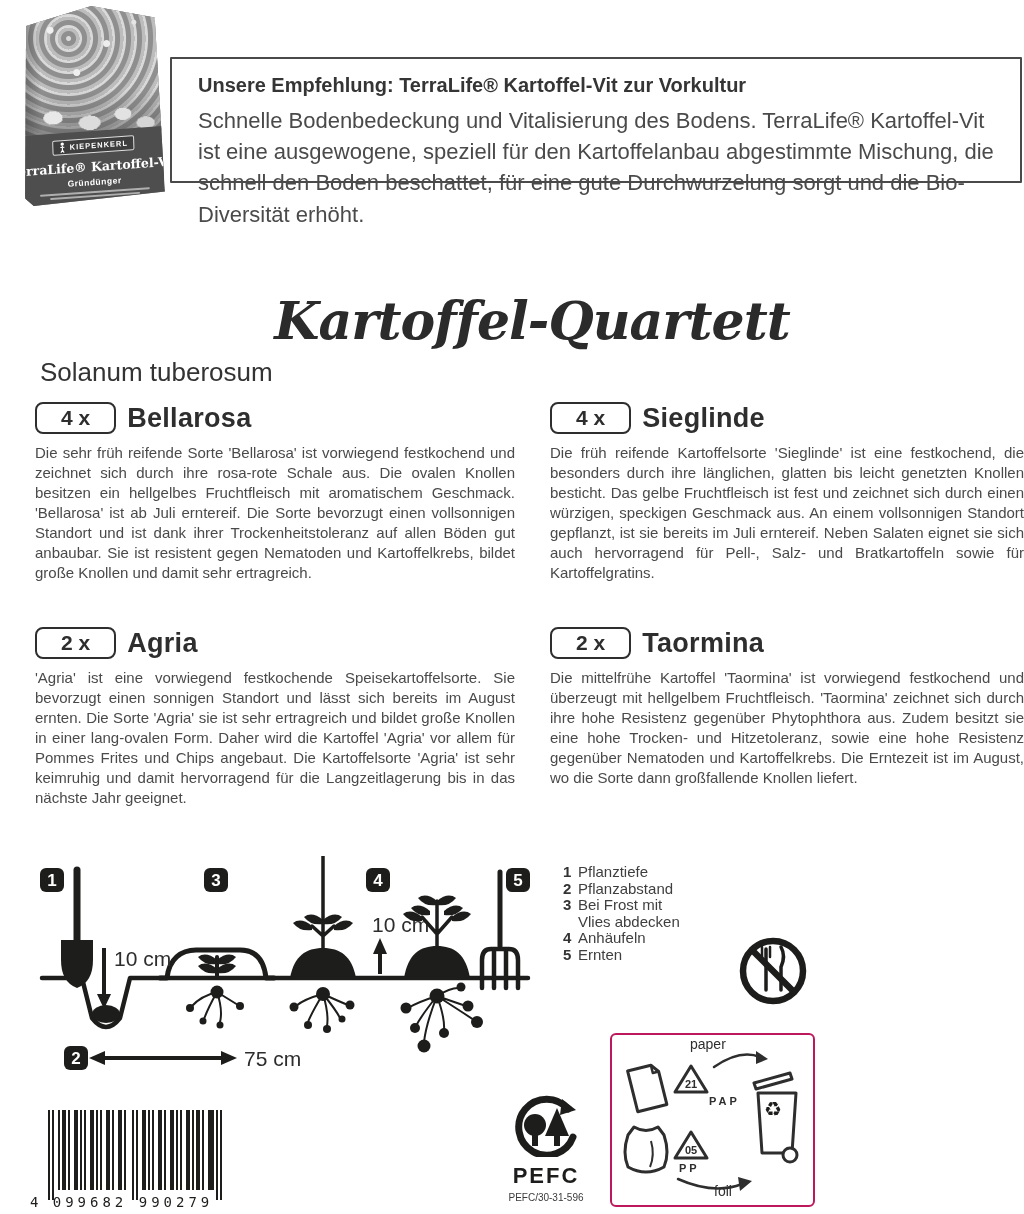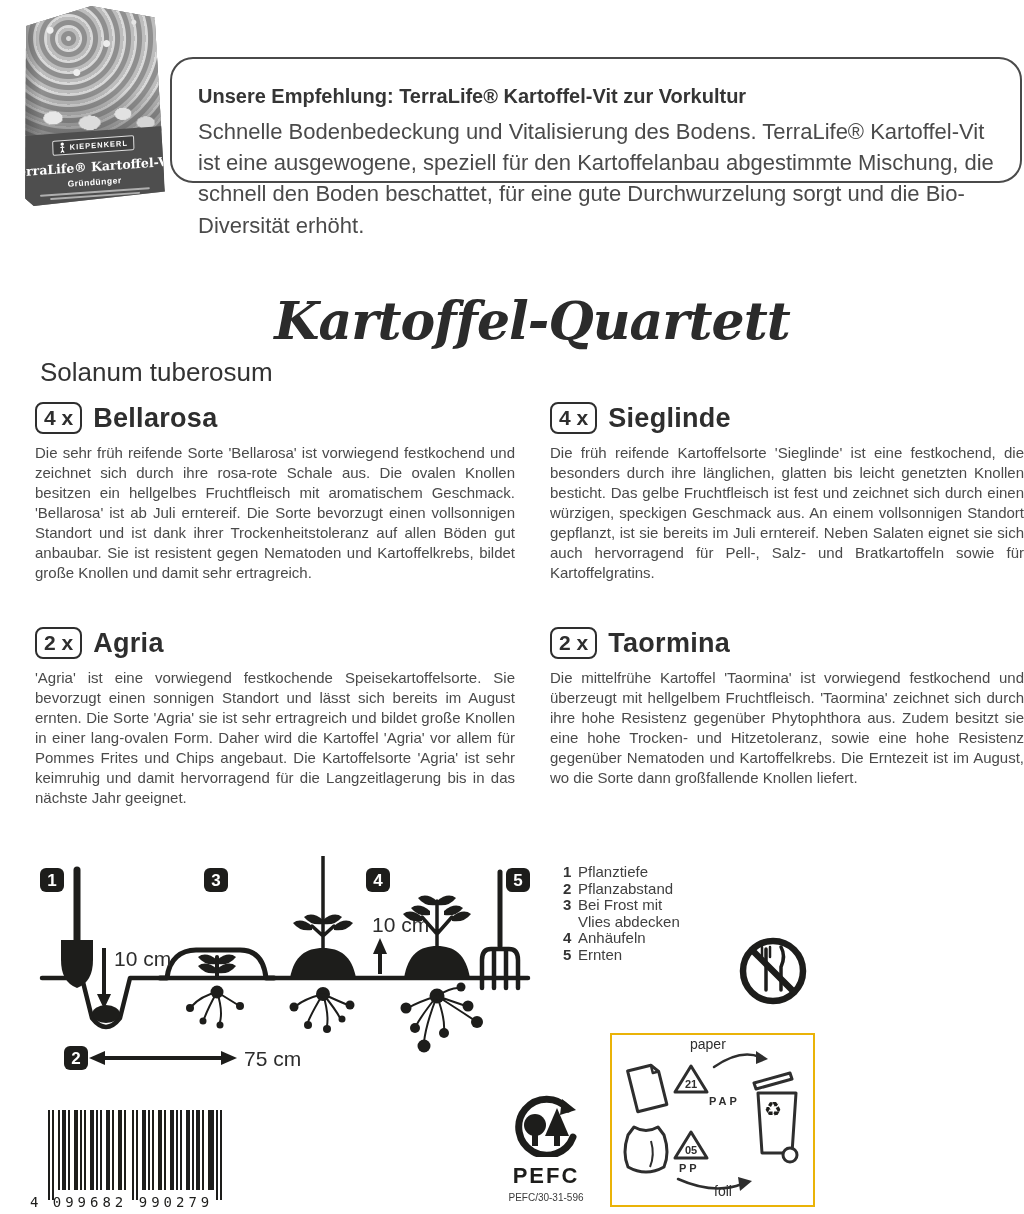--- a/index.html
+++ b/index.html
@@ -1,22 +1,22 @@
 <!DOCTYPE html>
 <html><head>
 <meta charset="utf-8">
 <style>
   html,body{margin:0;padding:0;background:#fff;}
   .page{position:relative;width:1024px;height:1214px;background:#fff;overflow:hidden;
         font-family:"Liberation Sans",sans-serif;color:#3f3f3f;}
 
   
   .reco-box{position:absolute;left:170px;top:57px;width:852px;height:126px;
-            border:2px solid #4a4a4a;border-radius:23px;box-sizing:border-box;
-            padding:26px 20px 0 26px;}
+            border:2px solid #4a4a4a;border-radius:1px;box-sizing:border-box;
+            padding:15px 20px 0 26px;}
   .reco-title{font-size:20px;font-weight:bold;color:#353535;margin:0 0 8px 0;}
   .reco-body{font-size:22px;line-height:1.42;color:#4a4a4a;margin:0;}
 
   
   .package{position:absolute;left:8px;top:4px;width:168px;height:208px;transform:rotate(-2deg);}
   .pkg-body{position:absolute;left:14px;top:2px;width:140px;height:198px;
             clip-path:polygon(5% 9%,52% 0%,97% 7%,100% 95%,6% 100%,0% 96%);
             background:#8a8a8a;}
   .pkg-photo{position:absolute;left:0;top:0;width:100%;height:64%;
      background:
@@ -51,21 +51,21 @@
   .main-title{position:absolute;left:40px;top:290px;width:984px;text-align:center;
      font-family:"DejaVu Serif",serif;font-weight:bold;font-size:52px;letter-spacing:-1px;
      color:#2b2b2b;margin:0;font-style:italic;}
   .subtitle{position:absolute;left:40px;top:357px;width:984px;text-align:left;
      font-size:26px;color:#333;margin:0;font-weight:normal;}
 
   
   .varieties{position:absolute;left:35px;top:402px;width:989px;
      display:grid;grid-template-columns:480px 474px;column-gap:35px;row-gap:44px;}
   .v-head{display:flex;align-items:center;gap:11px;}
-  .v-badge{border:2.5px solid #2e2e2e;border-radius:8px;padding:0 7px;height:28px;
+  .v-badge{border:2.5px solid #2e2e2e;border-radius:8px;padding:0 24px;height:28px;
      display:flex;align-items:center;font-weight:bold;font-size:21px;color:#2e2e2e;}
   .v-name{font-weight:bold;font-size:27px;color:#2e2e2e;letter-spacing:.3px;}
   .v-body{margin:9px 0 0 0;font-size:15px;line-height:20px;color:#4a4a4a;
      text-align:justify;}
 
   
   .plant-diagram{position:absolute;left:28px;top:856px;}
   .legend{position:absolute;left:563px;top:864px;}
   .legend-row{display:flex;font-size:15px;line-height:16.5px;color:#3f3f3f;}
   .legend-num{width:15px;font-weight:bold;color:#333;flex:none;}
@@ -73,21 +73,21 @@
 
   
   .barcode{position:absolute;left:22px;top:1104px;}
   .address{position:absolute;left:243px;top:1112px;font-size:17px;line-height:18.5px;color:#474747;}
   .addr-company{font-weight:bold;color:#3a3a3a;}
   .pefc{position:absolute;left:500px;top:1095px;width:92px;text-align:center;}
   .pefc-name{font-size:22px;font-weight:bold;color:#1d1d1b;letter-spacing:2px;margin-top:2px;}
   .pefc-code{font-size:10px;color:#3a3a3a;margin-top:3px;}
 
   .recycle-box{position:absolute;left:610px;top:1033px;width:205px;height:174px;
-     border:2px solid #eab308;border-radius:0;box-sizing:border-box;}
+     border:2px solid #be185d;border-radius:6px;box-sizing:border-box;}
   .rb-label{position:absolute;font-size:14px;color:#2e2e2e;}
   .rb-paper-label{left:78px;top:1px;}
   .rb-foil-label{left:102px;top:148px;}
   .rb-matcode{position:absolute;font-size:11px;font-weight:bold;letter-spacing:3px;color:#2e2e2e;}
   .rb-pap{left:49px;top:60px;padding-left:48px;}
   .rb-pp{left:67px;top:127px;}
   .rb-abs{position:absolute;}
   .bin-recycle{position:absolute;left:152px;top:62px;font-size:20px;color:#1d1d1b;
      font-family:"DejaVu Sans",sans-serif;}
 </style>

